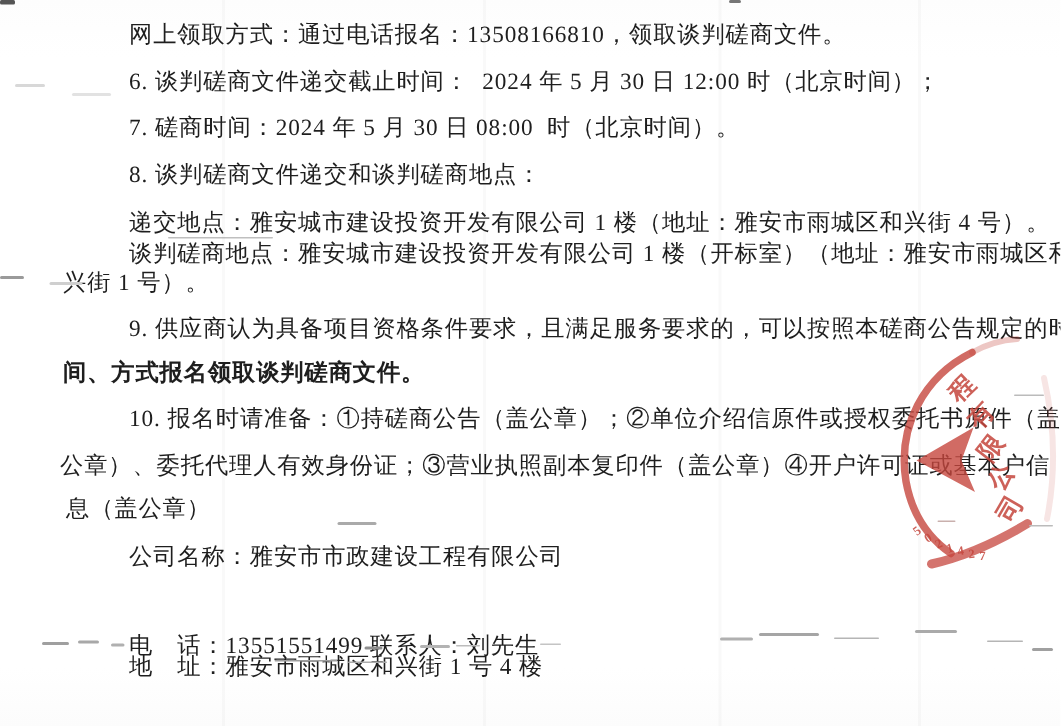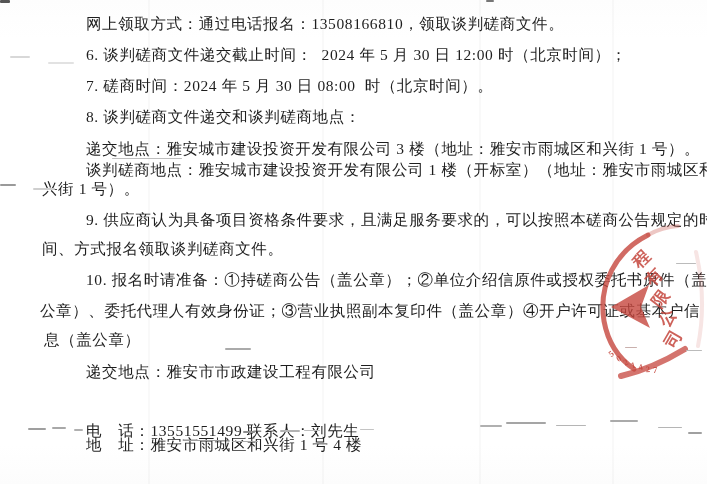--- a/index.html
+++ b/index.html
@@ -48,29 +48,29 @@
   <div class="streak" style="left:148px;"></div>
   <div class="streak" style="left:322px;"></div>
   <div class="streak" style="left:479px;"></div>
   <div class="streak" style="left:612px;"></div>
 
   <div id="doc-lines">
       <div class="doc-line" style="left: 86px; top: 14px;">网上领取方式：通过电话报名：13508166810，领取谈判磋商文件。</div>
       <div class="doc-line" style="left: 86px; top: 45px;">6. 谈判磋商文件递交截止时间：  2024 年 5 月 30 日 12:00 时（北京时间）；</div>
       <div class="doc-line" style="left: 86px; top: 76px;">7. 磋商时间：2024 年 5 月 30 日 08:00  时（北京时间）。</div>
       <div class="doc-line" style="left: 86px; top: 107px;">8. 谈判磋商文件递交和谈判磋商地点：</div>
-      <div class="doc-line" style="left: 86px; top: 139px;">递交地点：雅安城市建设投资开发有限公司 3 楼（地址：雅安市雨城区和兴街 1 号）。</div>
+      <div class="doc-line" style="left: 86px; top: 139px;">递交地点：雅安城市建设投资开发有限公司 1 楼（地址：雅安市雨城区和兴街 4 号）。</div>
       <div class="doc-line" style="left: 86px; top: 160px;">谈判磋商地点：雅安城市建设投资开发有限公司 1 楼（开标室）（地址：雅安市雨城区和</div>
       <div class="doc-line" style="left: 42px; top: 179px;">兴街 1 号）。</div>
       <div class="doc-line" style="left: 86px; top: 210px;">9. 供应商认为具备项目资格条件要求，且满足服务要求的，可以按照本磋商公告规定的时</div>
-      <div class="doc-line" style="left: 42px; top: 239px;">间、方式报名领取谈判磋商文件。</div>
+      <div class="doc-line" style="left: 42px; top: 239px; font-weight: bold;">间、方式报名领取谈判磋商文件。</div>
       <div class="doc-line" style="left: 86px; top: 270px;">10. 报名时请准备：①持磋商公告（盖公章）；②单位介绍信原件或授权委托书原件（盖</div>
       <div class="doc-line" style="left: 40px; top: 301px;">公章）、委托代理人有效身份证；③营业执照副本复印件（盖公章）④开户许可证或基本户信</div>
       <div class="doc-line" style="left: 44px; top: 330px;">息（盖公章）</div>
-      <div class="doc-line" style="left: 86px; top: 362px;">递交地点：雅安市市政建设工程有限公司</div>
+      <div class="doc-line" style="left: 86px; top: 362px;">公司名称：雅安市市政建设工程有限公司</div>
       <div class="doc-line" style="left: 86px; top: 391px; margin-top: 44px;">地　址：雅安市雨城区和兴街 1 号 4 楼</div>
       <div class="doc-line" style="left: 86px; top: 421px;">电　话：13551551499 联系人：刘先生</div>
     </div>
 
   <svg class="seal-svg" viewBox="580 215 127 175" xmlns="http://www.w3.org/2000/svg">
 
     <path d="M 648 235 C 616 251, 598 284, 604 321 C 608 343, 618 358, 634 369" fill="none" stroke="#c5463d" stroke-width="5" stroke-linecap="round" opacity="0.8"></path>
 
     <path d="M 621 376 Q 652 369 685 349" fill="none" stroke="#c5463d" stroke-width="6" stroke-linecap="round" opacity="0.75"></path>
 

